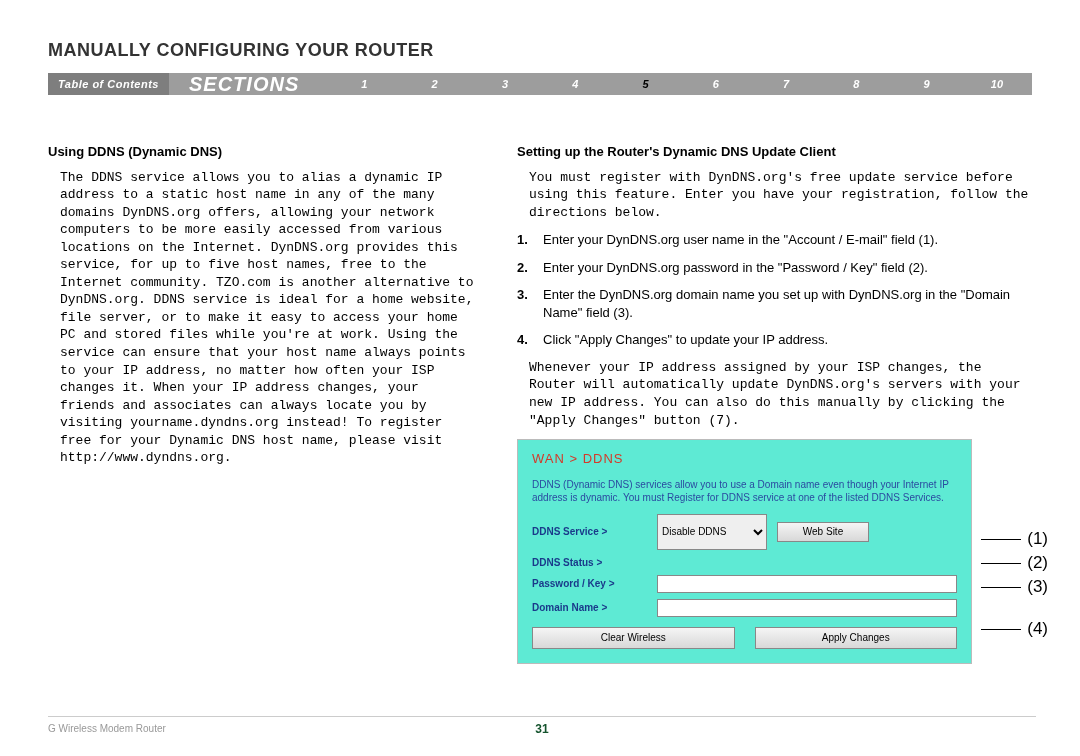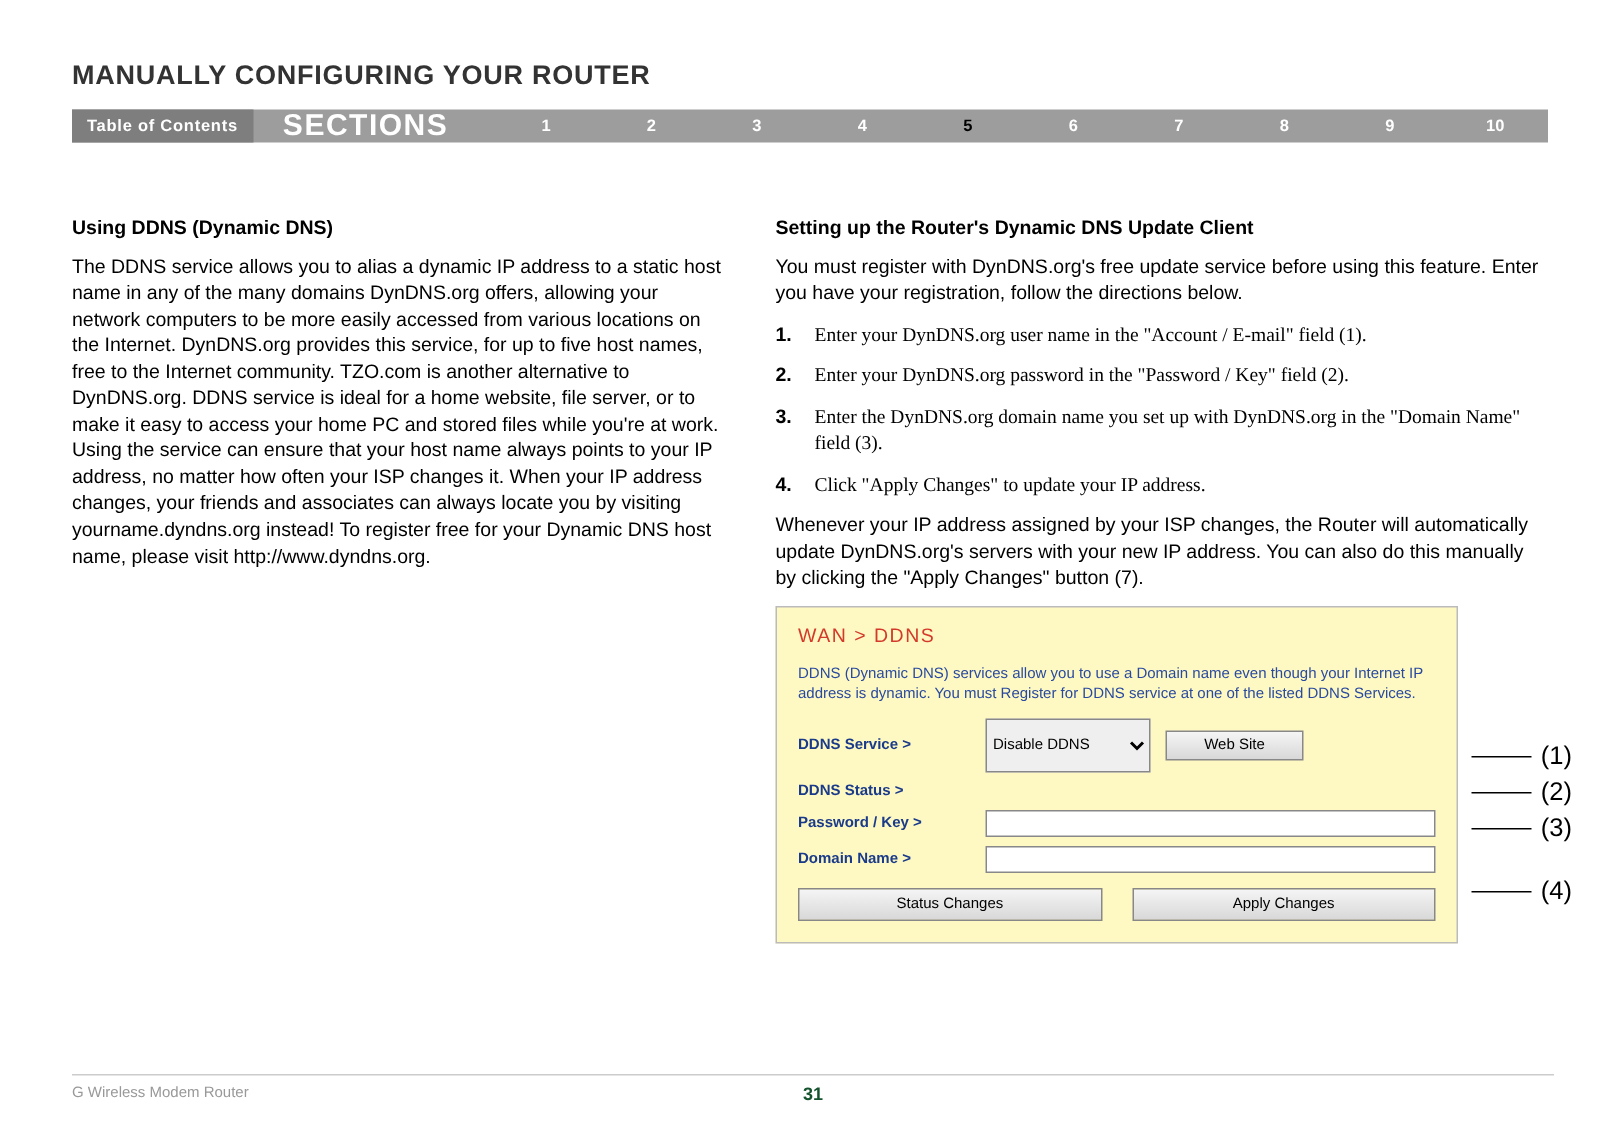--- a/index.html
+++ b/index.html
@@ -25,20 +25,21 @@
     color: #333;
     margin-bottom: 12px;
   }
   .navbar {
     background: #9d9d9d;
     height: 22px;
     display: flex;
     align-items: center;
     color: #fff;
     font-size: 11px;
+    font-style: italic;
   }
   .toc {
     background: #7e7e7e;
     padding: 0 10px;
     height: 22px;
     display: flex;
     align-items: center;
     font-weight: bold;
     letter-spacing: 0.5px;
   }
@@ -68,42 +69,42 @@
   .col {
     flex: 1;
     line-height: 1.35;
   }
   .col h3 {
     font-size: 13px;
     font-weight: bold;
     margin: 0 0 8px 0;
   }
   .col p {
-    margin: 0 0 10px 0;
+    margin: 0 0 10px 12px;
+    font-family: Liberation Mono, monospace;
   }
   .steps {
     padding-left: 0;
     margin: 8px 0 10px 0;
   }
   .step {
     display: flex;
     margin-bottom: 10px;
   }
   .step-num {
     font-weight: bold;
     width: 26px;
     flex-shrink: 0;
   }
   .step-text {
     flex: 1;
-    font-family: Liberation Serif, serif;
   }
   .ui-block {
     border: 1px solid #bbb;
-    background: #fef9c3;
+    background: #5eead4;
     margin-top: 6px;
     position: relative;
   }
   .ui-inner {
     padding: 10px 14px 14px 14px;
   }
   .breadcrumb {
     color: #d33a2a;
     font-size: 13px;
     letter-spacing: 1px;
@@ -282,21 +283,21 @@
             <div class="form-row">
               <div class="form-label">Password / Key &gt;</div>
               <input class="form-input long" type="password" style="">
             </div>
             <div class="form-row">
               <div class="form-label">Domain Name &gt;</div>
               <input class="form-input long" style="">
             </div>
 
             <div class="btn-row">
-              <div class="big-btn">Status Changes</div>
+              <div class="big-btn">Clear Wireless</div>
               <div class="big-btn">Apply Changes</div>
             </div>
           </div>
         </div>
 
         <div class="callouts">
           <div class="callout-row">
               <div class="callout-line"></div>
               <span>(1)</span>
             </div>

